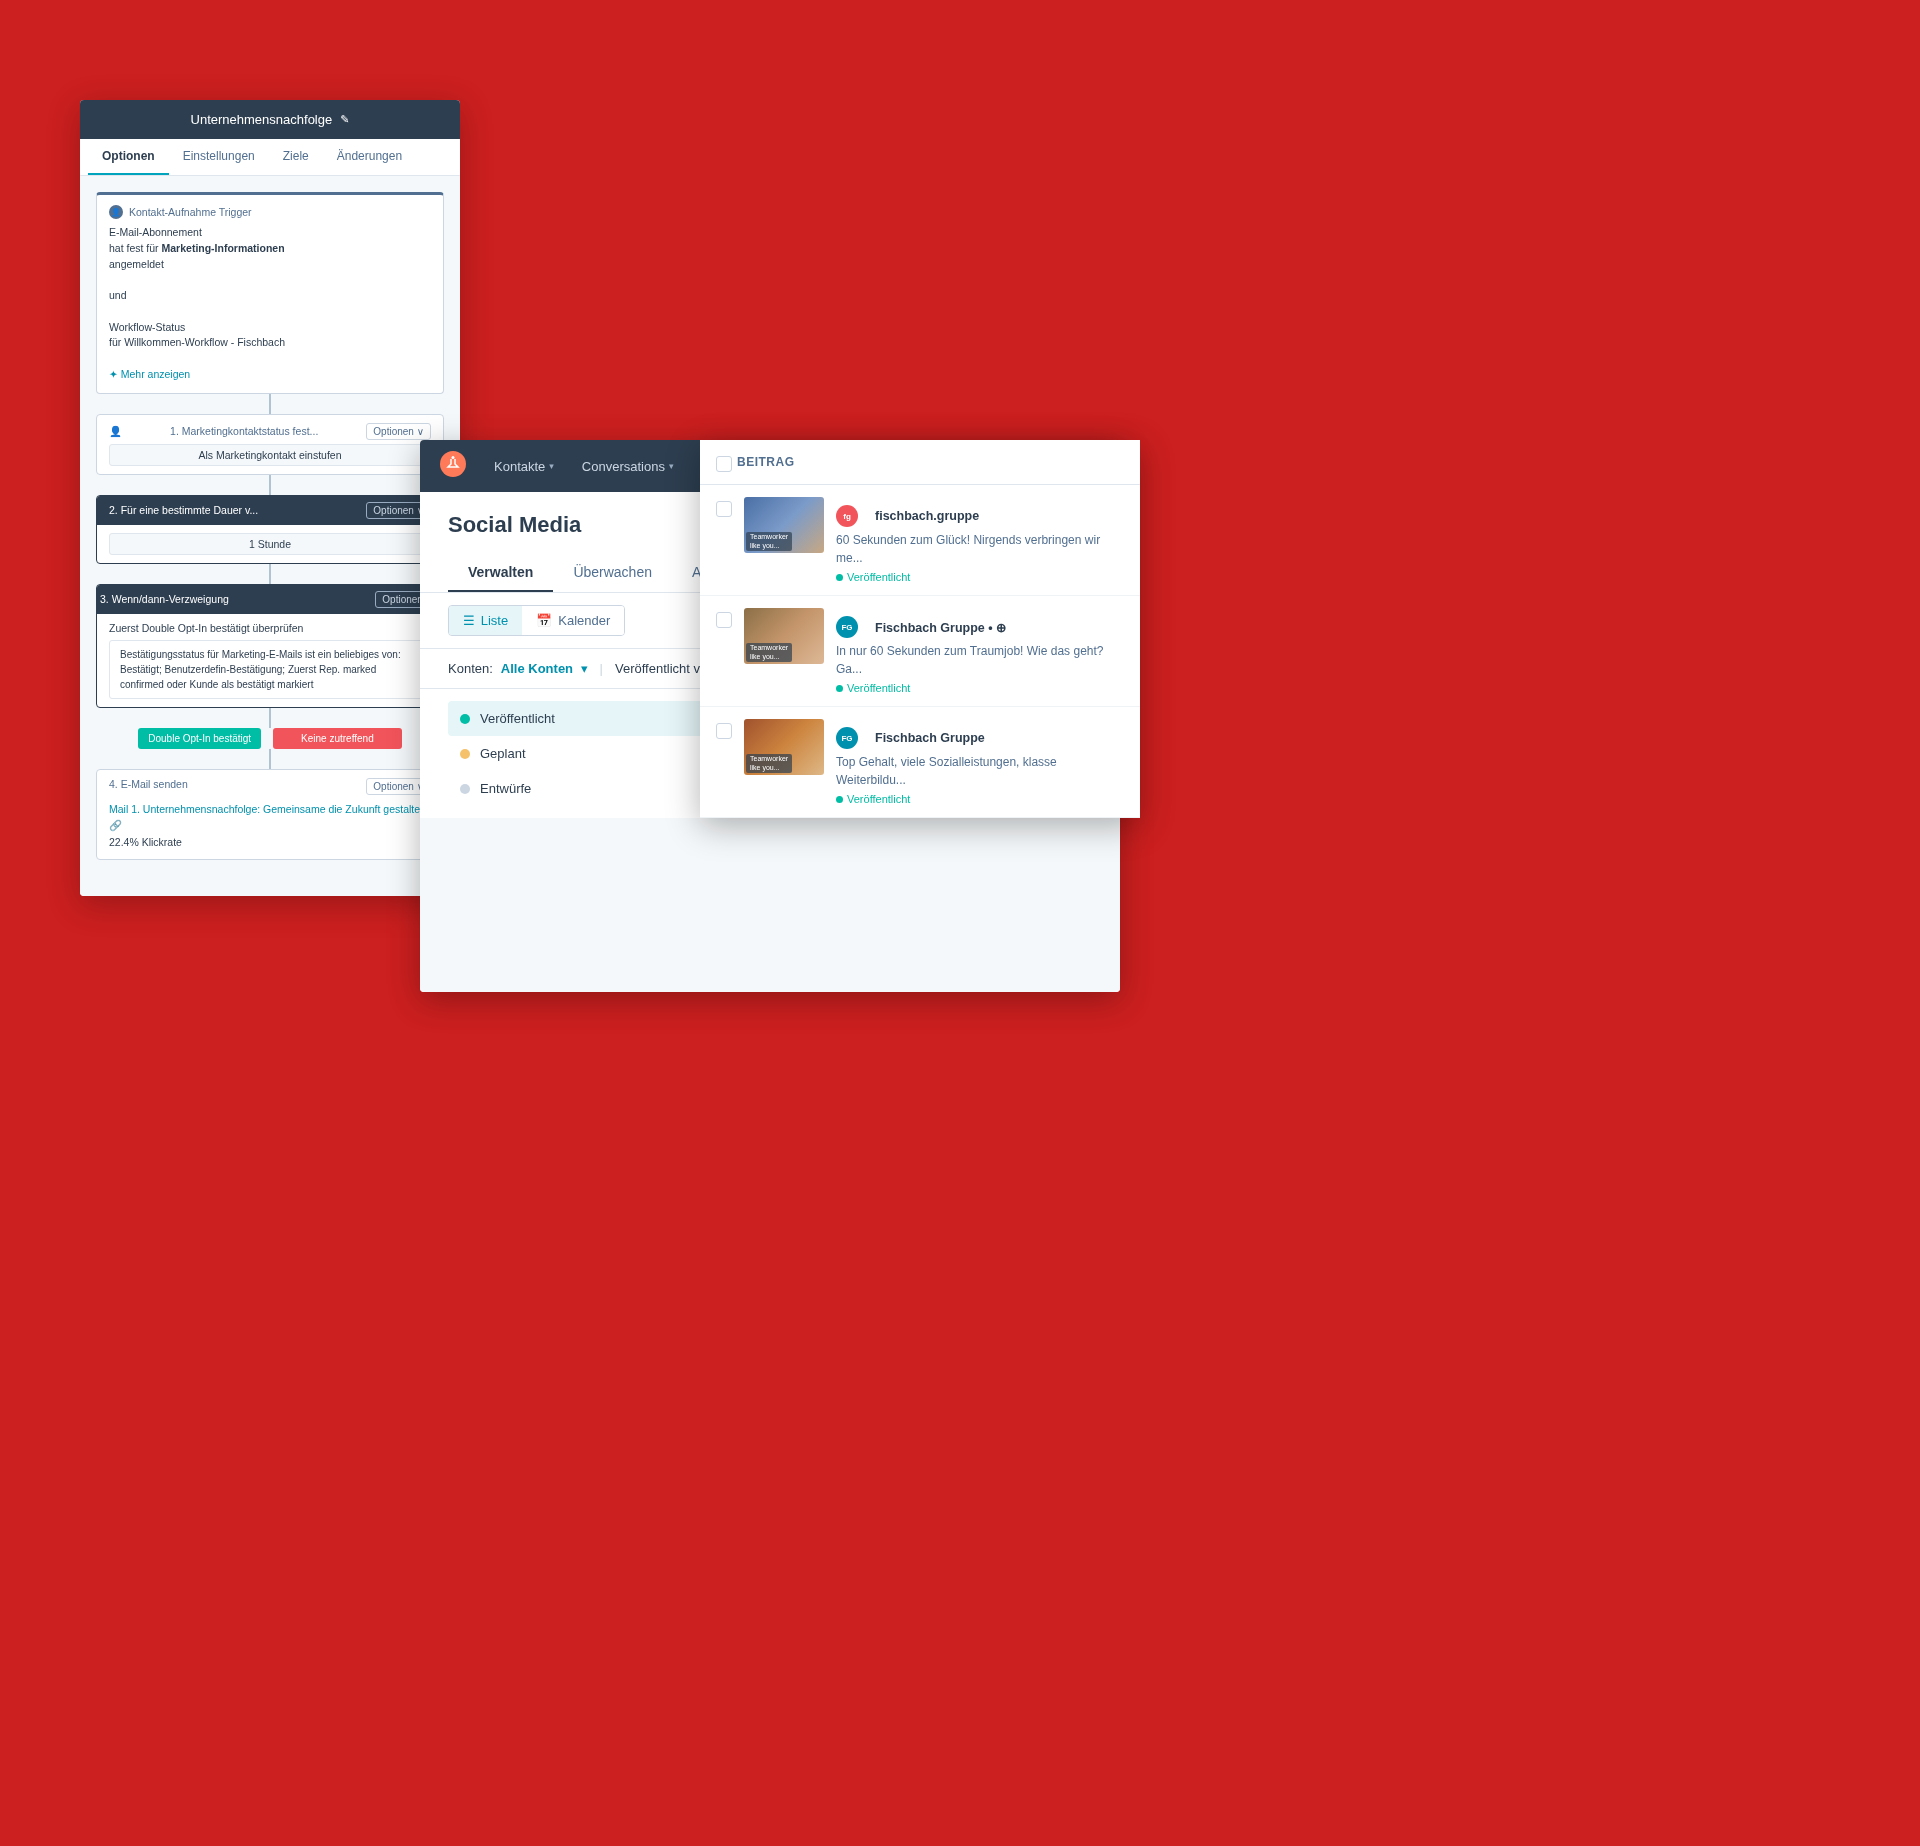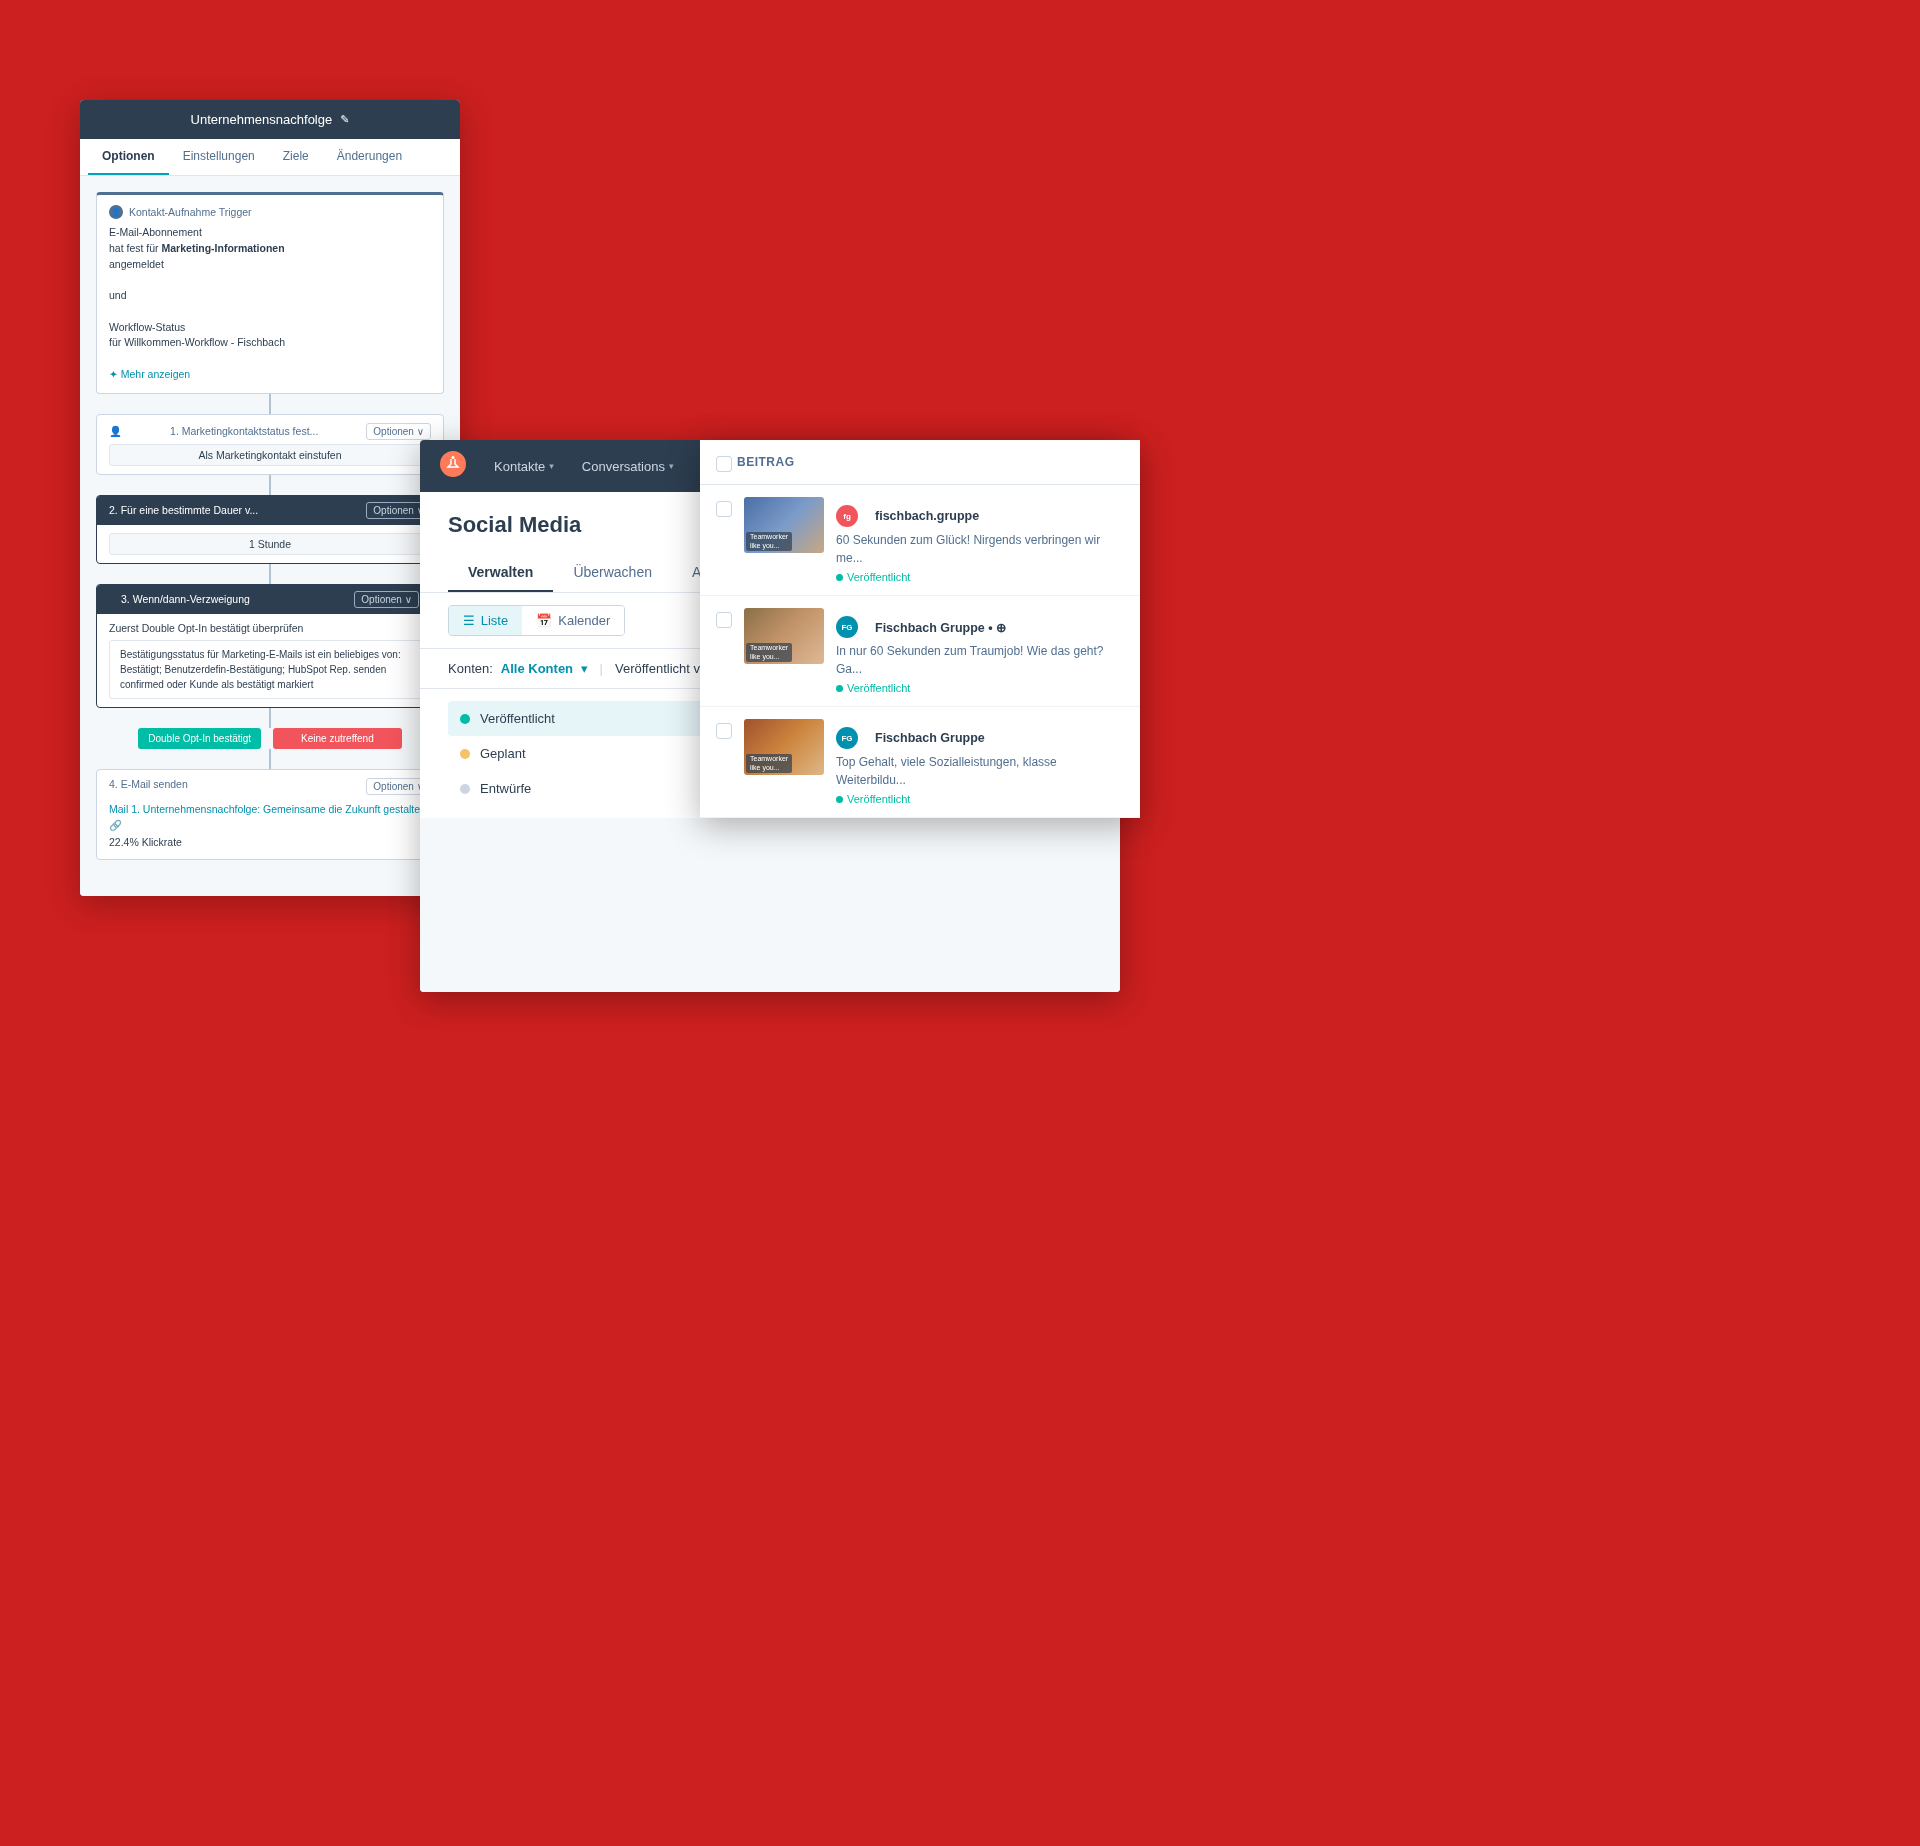--- a/index.html
+++ b/index.html
@@ -577,26 +577,26 @@
       <div class="wf-action-header" style="background:#2d3e50; color:#fff; margin:-8px -12px 8px -12px; padding:6px 12px; border-radius:3px 3px 0 0;">
         <span>2. Für eine bestimmte Dauer v...</span>
         <button class="options-btn" style="color:#cbd6e2; border-color:#99acc2;">Optionen ∨</button>
       </div>
       <div class="wf-action-label">1 Stunde</div>
     </div>
 
     <div class="connector-line"></div>
 
     <div class="wf-node-numbered wf-action-node">
-      <div class="wf-action-header" style="background:#2d3e50; color:#fff; margin:-8px -12px 8px -12px; padding:6px 24px; border-radius:3px 3px 0 0;">
+      <div class="wf-action-header" style="background:#2d3e50; color:#fff; margin:-8px -12px 8px -12px; padding:6px 3px; border-radius:3px 3px 0 0;">
         <span>3. Wenn/dann-Verzweigung</span>
         <button class="options-btn" style="color:#cbd6e2; border-color:#99acc2;">Optionen ∨</button>
       </div>
       <div style="font-size:10.5px; color:#2d3e50; margin-bottom:6px; font-weight:500;">Zuerst Double Opt-In bestätigt überprüfen</div>
-      <div class="wf-sub-box">Bestätigungsstatus für Marketing-E-Mails ist ein beliebiges von: Bestätigt; Benutzerdefin-Bestätigung; HubSpot Rep. senden confirmed oder Kunde als bestätigt markiert</div>
+      <div class="wf-sub-box">Bestätigungsstatus für Marketing-E-Mails ist ein beliebiges von: Bestätigt; Benutzerdefin-Bestätigung; Zuerst Rep. marked confirmed oder Kunde als bestätigt markiert</div>
     </div>
 
     <div class="connector-line"></div>
 
     <div class="branch-wrapper">
       <button class="branch-btn-green">Double Opt-In bestätigt</button>
       <button class="branch-btn-red">Keine zutreffend</button>
     </div>
 
     <div class="connector-line"></div>

